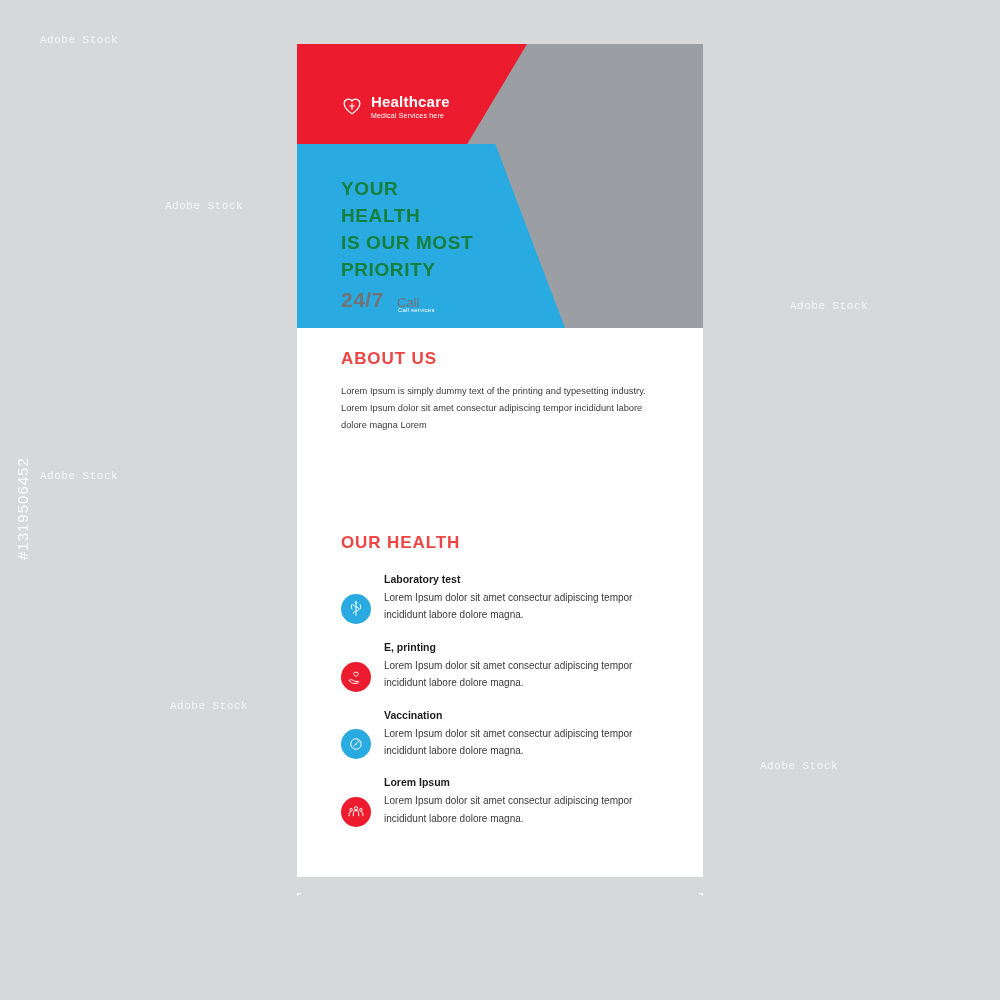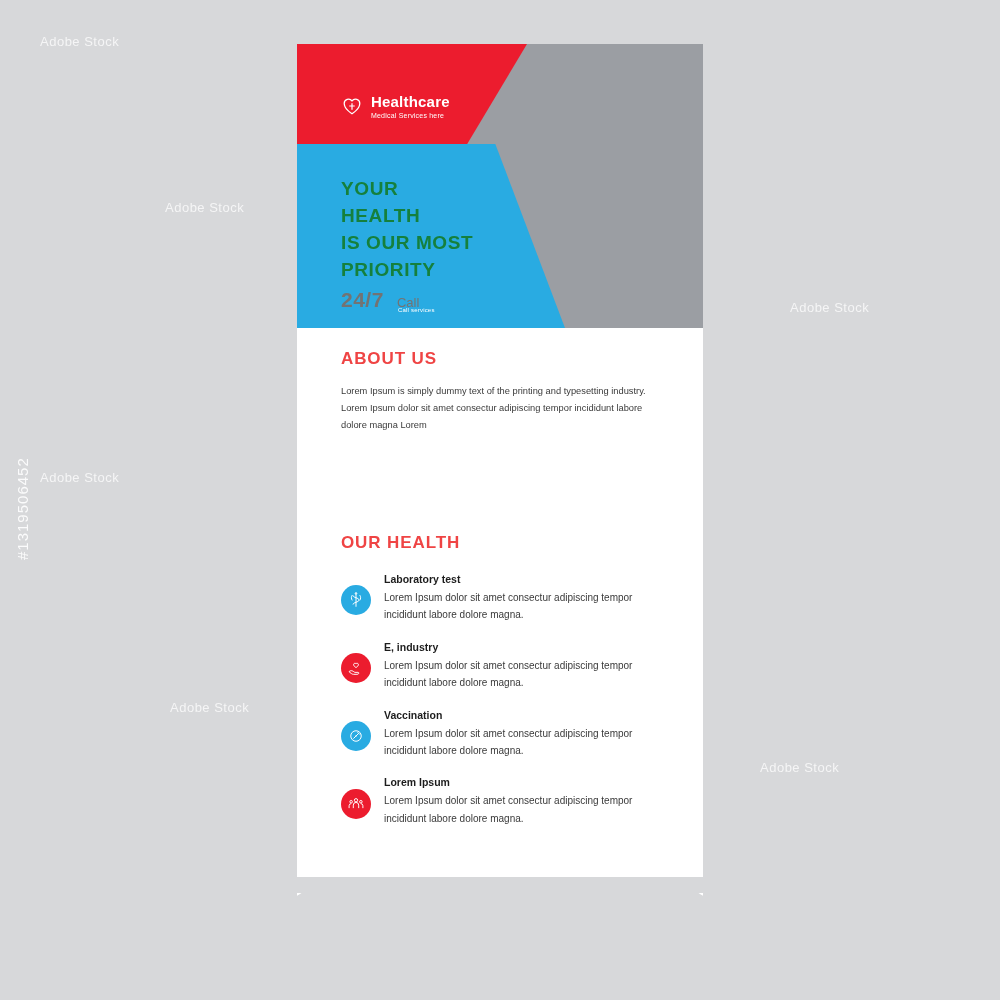--- a/index.html
+++ b/index.html
@@ -18,23 +18,23 @@
   
   .watermark-layer {
     position: absolute;
     inset: 0;
     pointer-events: none;
     z-index: 5;
   }
   .wm {
     position: absolute;
     color: rgba(255,255,255,0.75);
-    font-size: 13px;
+    font-size: 11px;
     letter-spacing: 0.5px;
-    font-family: Liberation Sans, sans-serif;
+    font-family: Liberation Mono, monospace;
     white-space: nowrap;
   }
   .wm-id {
     position: absolute;
     left: 14px;
     top: 560px;
     transform: rotate(-90deg);
     transform-origin: left top;
     color: rgba(255,255,255,0.9);
     font-size: 15px;
@@ -189,21 +189,21 @@
   .services {
     position: absolute;
     left: 44px;
     top: 245px;
     width: 320px;
   }
   .svc {
     display: flex;
     gap: 13px;
     margin-bottom: 17px;
-    align-items: center;
+    align-items: flex-end;
   }
   .svc-icon {
     flex: 0 0 auto;
     width: 30px;
     height: 30px;
     border-radius: 50%;
     display: flex;
     align-items: center;
     justify-content: center;
     margin-top: 4px;
@@ -326,21 +326,21 @@
         </div>
 
         <div class="svc">
           <span class="svc-icon red">
             <svg width="18" height="18" viewBox="0 0 24 24" fill="none" stroke="#ffffff" stroke-width="1.3">
               <path d="M12 11.5s-3.2-2-3.2-4a1.8 1.8 0 0 1 3.2-1.1A1.8 1.8 0 0 1 15.2 7.5c0 2-3.2 4-3.2 4z"></path>
               <path d="M3 16.5c1.8-1.2 3.6-1.2 5.4 0l2 1.3h4.2c1 0 1.6.9 1 1.6-.5.7-1.4 1-2.3 1H8.8c-1 0-2-.3-2.8-.9L3 17.4z"></path>
             </svg>
           </span>
           <div class="svc-body">
-            <h4>E, industry</h4>
+            <h4>E, printing</h4>
             <p>Lorem Ipsum dolor sit amet consectur adipiscing tempor incididunt labore dolore magna.</p>
           </div>
         </div>
 
         <div class="svc">
           <span class="svc-icon blue">
             <svg width="18" height="18" viewBox="0 0 24 24" fill="none" stroke="#ffffff" stroke-width="1.3">
               <circle cx="12" cy="12" r="7"></circle>
               <path d="M15.5 8.5l-7 7M14 7l3 3M9.5 13.5l1 1M11.5 11.5l1 1"></path>
             </svg>

